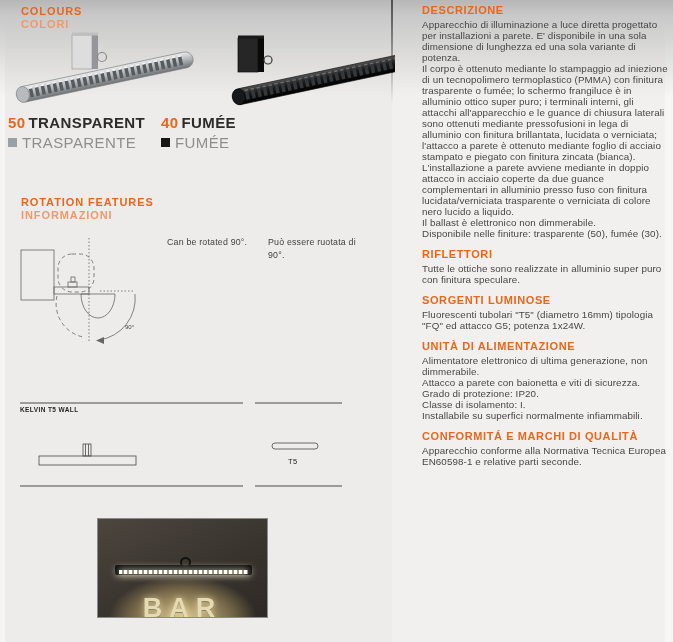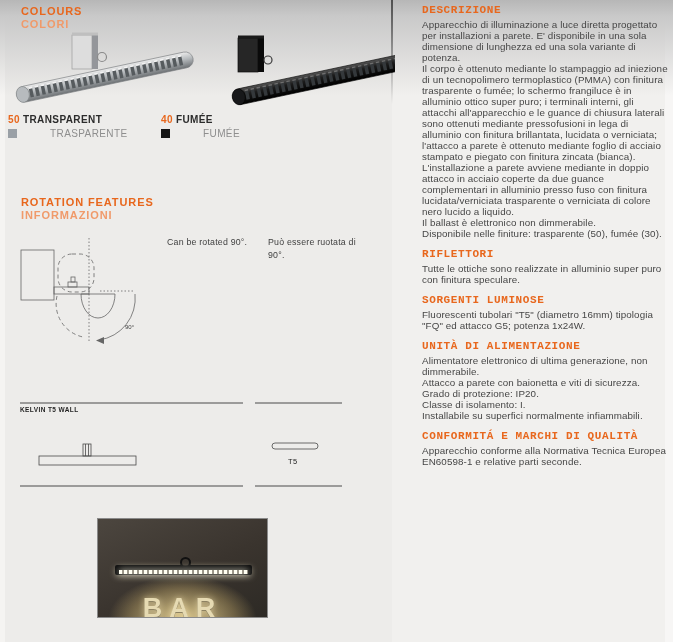--- a/index.html
+++ b/index.html
@@ -17,39 +17,39 @@
   .top-grad { left:0; top:0; width:673px; height:96px;
     background:linear-gradient(to bottom,#b7b7b7 0,#c9c9c9 16px,rgba(237,236,234,0) 96px); }
   .divider { left:391px; top:0; width:2px; height:104px;
     background:linear-gradient(to bottom,#4f4f4f,rgba(140,140,140,0)); }
 
   
   .sec-head { font-weight:bold; font-size:11px; letter-spacing:0.9px; color:#e8671d; line-height:13px; }
   .sec-sub  { font-weight:bold; font-size:11px; letter-spacing:0.9px; color:#f09a6a; line-height:13px; }
 
   
-  .variant { font-size:10px; letter-spacing:0.4px; }
+  .variant { font-size:15px; letter-spacing:0.4px; }
   .variant .row1 { font-weight:bold; color:#2c2c2c; }
   .variant .code { color:#e8671d; font-weight:bold; margin-right:3px; }
-  .variant .row2 { margin-top:3px; color:#8e8e8e; display:flex; align-items:center;gap:28px; }
+  .variant .row2 { margin-top:3px; color:#8e8e8e; display:flex; align-items:center; }
   .swatch { display:inline-block; width:9px; height:9px; margin-right:5px; }
   .swatch-gray  { background:#9aa0a6; }
   .swatch-black { background:#161616; }
 
   
   .rot-caption { font-size:8.8px; line-height:12.5px; color:#3f3f3f; letter-spacing:0.2px; }
 
   
   .angle-label { font-size:6px; color:#444; }
   .dim-label { font-size:6.5px; font-weight:bold; color:#1f1f1f; letter-spacing:0.4px; }
   .t5-label { font-size:7.5px; color:#1f1f1f; letter-spacing:0.5px; }
 
   
   .details { left:422px; top:4px; width:246px; }
-  .d-head { font-size:11px; font-weight:bold; color:#e8671d; letter-spacing:0.6px; margin:9px 0 3px;font-family:Liberation Mono, monospace; }
+  .d-head { font-size:11px; font-weight:bold; color:#e8671d; letter-spacing:0.6px; margin:9px 0 3px; }
   .d-sec:first-child .d-head { margin-top:0; }
   .d-body { font-size:9.8px; line-height:11px; color:#464646; letter-spacing:0.1px; white-space:pre-line; }
 
   
   .photo { left:97px; top:518px; width:171px; height:100px; overflow:hidden;
     background:
       radial-gradient(ellipse 95px 55px at 50% 102%, rgba(233,211,148,0.95), rgba(170,148,95,0.5) 55%, rgba(80,72,58,0) 78%),
       linear-gradient(155deg,#4c463f 0%,#3a342e 55%,#2d2a25 100%);
     border:1px solid #8a8a8a; }
   .photo-lamp { position:absolute; left:17px; top:46px; width:137px; height:10px;

